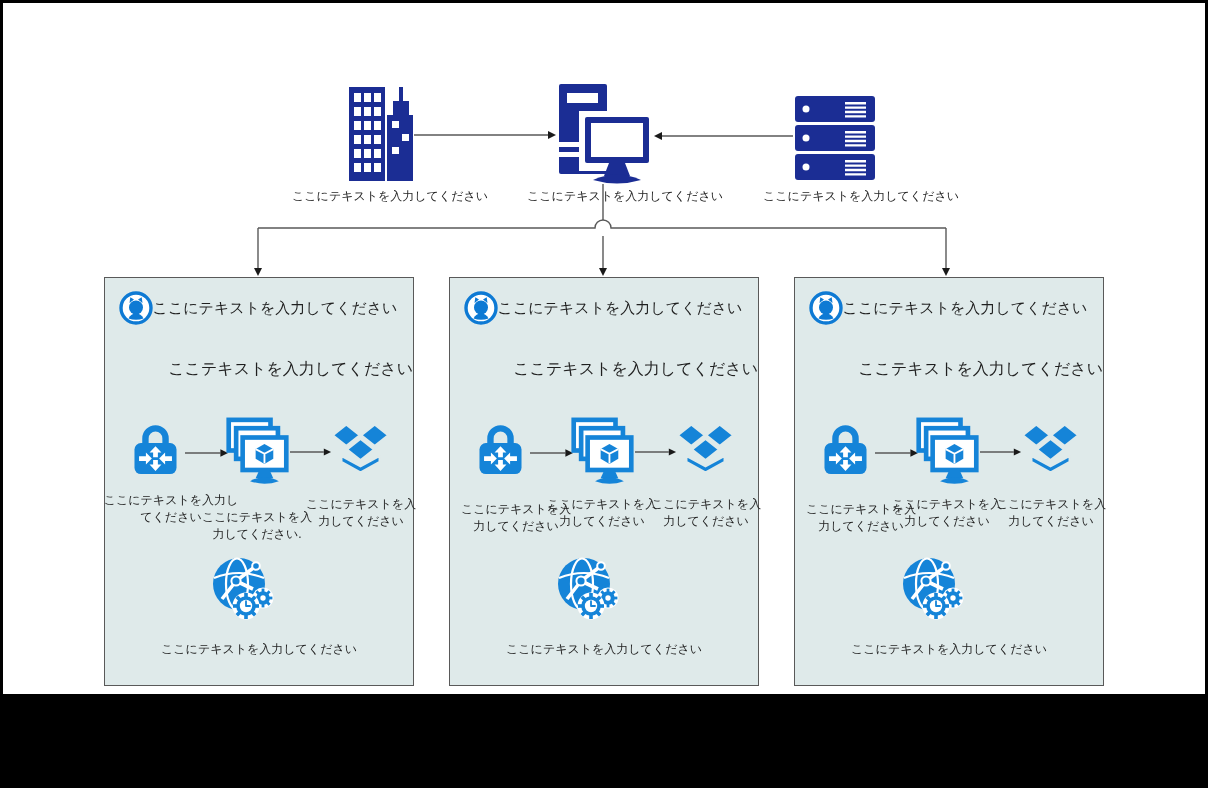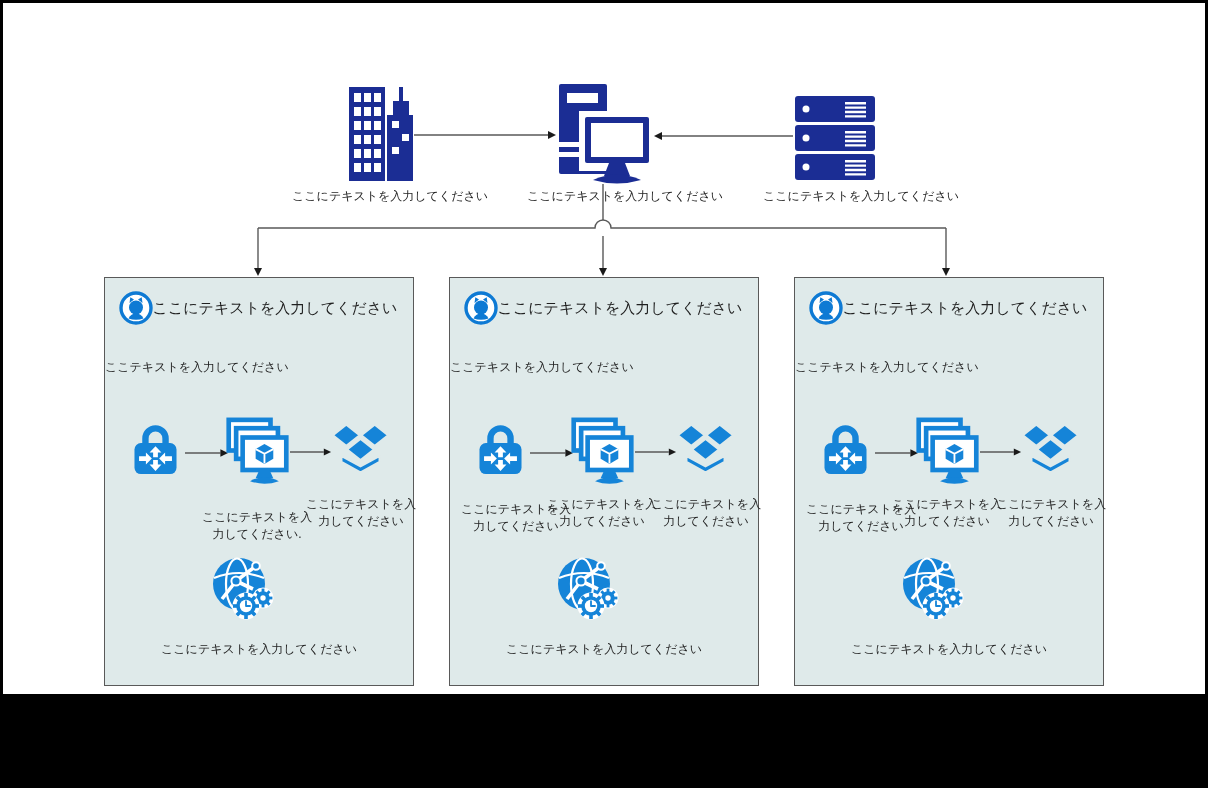--- a/index.html
+++ b/index.html
@@ -16,21 +16,21 @@
   .frame{position:absolute;inset:0;border:3px solid var(--frame);border-bottom-width:10px;pointer-events:none;z-index:50;}
   .abs{position:absolute;}
   svg{display:block;overflow:visible;}
   .f-navy{fill:var(--navy);} .f-white{fill:#fff;} .f-azure{fill:var(--azure);}
   .s-azure{stroke:var(--azure);} .f-github{fill:var(--github-blue);} .s-github{stroke:var(--github-blue);}
   .f-head{fill:var(--arrowhead);} .s-conn{stroke:var(--connector);}
   .gap{stroke:var(--panel-bg);stroke-width:2px;}
   .top-label{position:absolute;width:240px;text-align:center;font-size:12px;color:var(--text);}
   .panel{position:absolute;top:277px;width:310px;height:409px;background:var(--panel-bg);border:1px solid var(--panel-border);box-sizing:border-box;}
   .panel-title{position:absolute;left:44px;width:252px;top:21px;text-align:center;font-size:15px;}
-  .panel-subtitle{position:absolute;left:0;width:100%;top:81px;text-align:left;font-size:12px;}
+  .panel-subtitle{position:absolute;left:0;width:100%;top:81px;text-align:right;font-size:16px;}
   .icon-label{position:absolute;font-size:12px;line-height:17px;text-align:center;white-space:pre-line;}
   .lock-label{left:2px;width:128px;top:223px;}
   .vm-label{left:92px;width:120px;top:218px;}
   .db-label{left:196px;width:120px;top:218px;}
   .panel.p1 .lock-label{top:214px;width:136px;left:-2px;}
   .panel.p1 .vm-label{top:231px;}
   .gh{left:14px;top:13px;width:34px;height:34px;}
   .lock{left:23px;top:144px;width:55px;height:53px;}
   .vm{left:120px;top:139px;width:65px;height:67px;}
   .db{left:225px;top:143px;width:61px;height:55px;}
@@ -185,20 +185,22 @@
       </svg>
     <svg class="abs vm">
         <use href="#i-vm"></use>
       </svg>
     <svg class="abs mini-arrow2">
         <use href="#i-arrow"></use>
       </svg>
     <svg class="abs db">
         <use href="#i-dropbox"></use>
       </svg>
+    <div class="icon-label lock-label">ここにテキストを入力し
+てください</div>
     <div class="icon-label vm-label">ここにテキストを入
 力してください.</div>
     <div class="icon-label db-label">ここにテキストを入
 力してください</div>
     <svg class="abs globe">
         <use href="#i-globe"></use>
       </svg>
     <div class="bottom-label">ここにテキストを入力してください</div>
   </div>
 

